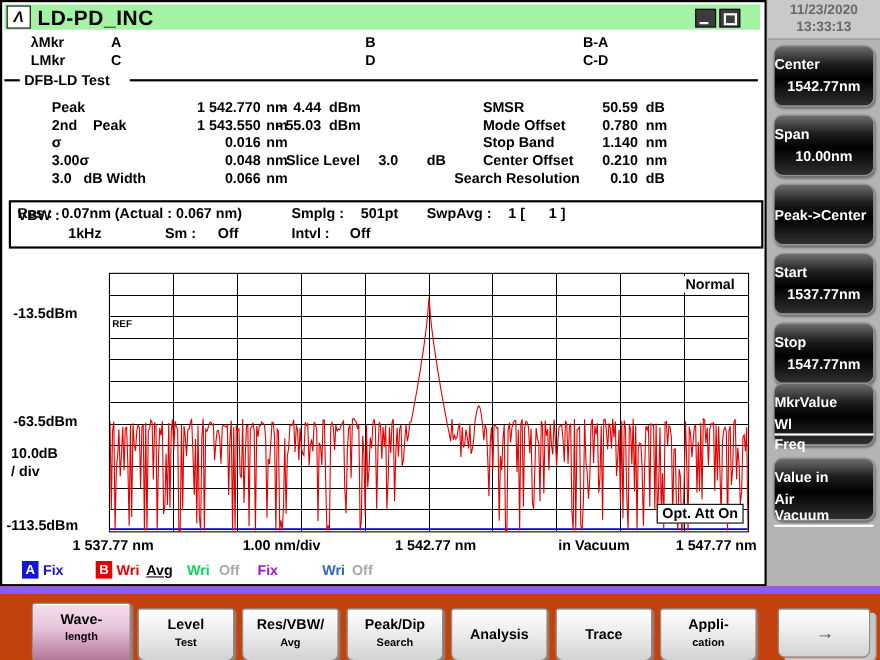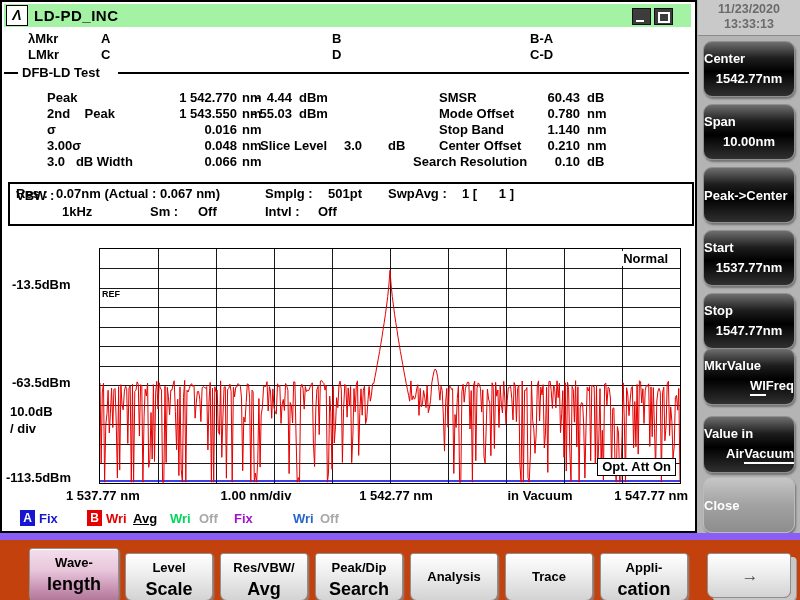--- a/index.html
+++ b/index.html
@@ -4,21 +4,21 @@
 <style>
   html,body{margin:0;padding:0;background:#888;}
   .screen{position:relative;width:800px;height:600px;background:#b4b4b4;overflow:hidden;
           font-family:"Liberation Sans",sans-serif;color:#000;}
   
   .main{position:absolute;left:0;top:0;width:697px;height:533px;background:#fff;
         border:2px solid #000;box-sizing:border-box;}
   .titlebar{position:absolute;left:2px;top:2px;width:687px;height:23px;background:#a4f2a4;}
   .logo{position:absolute;left:2px;top:1px;width:20px;height:19px;background:#fff;border:1px solid #000;
         font-weight:bold;font-size:14px;text-align:center;line-height:19px;font-style:italic;}
-  .title{position:absolute;left:30px;top:3px;font-weight:bold;font-size:15px;letter-spacing:0.5px;}
+  .title{position:absolute;left:30px;top:3px;font-weight:bold;font-size:19px;letter-spacing:0.5px;}
   .win-btn{position:absolute;top:4px;width:17px;height:15px;background:#3c3c3c;border:1px solid #101010;}
   .win-btn.min{right:40px;}
   .win-btn.max{right:18px;}
   .min-glyph{position:absolute;left:3px;bottom:2px;width:8px;height:2px;background:#fff;}
   .max-glyph{position:absolute;left:3px;top:3px;width:8px;height:7px;border:2px solid #fff;}
   .mk{position:absolute;font-weight:bold;font-size:13px;text-align:center;}
   .sepline{position:absolute;height:2px;background:#000;}
   .meas{position:absolute;font-weight:bold;font-size:13px;white-space:pre;}
   .ra{text-align:right;}
   .setbox{position:absolute;left:6px;top:180px;width:682px;height:40px;border:2px solid #000;}
@@ -42,33 +42,33 @@
   .sidebar{position:absolute;left:698px;top:0;width:102px;height:600px;background:#b4b4b4;}
   .dateblock{position:absolute;left:0;top:0;width:102px;height:36px;background:#c9c9c9;
              border-bottom:1px solid #8a8a8a;text-align:center;color:#6b6b6b;font-weight:bold;font-size:12.5px;
              padding-top:2px;box-sizing:border-box;line-height:15px;}
   .skey{position:absolute;left:5px;width:92px;border-radius:9px;color:#fff;
         background:linear-gradient(180deg,#6f6f6f 0%,#1e1e1e 30%,#000 55%,#303030 100%);
         border:1px solid #8f8f8f;box-shadow:1px 2px 2px rgba(60,60,60,.55);box-sizing:border-box;}
   .skey .l1{position:absolute;top:9px;width:100%;font-weight:bold;font-size:13px;}
   .skey .l2{position:absolute;top:29px;width:100%;text-align:center;font-weight:bold;font-size:13px;}
   .skey.single .l1{top:20px;}
-  .skey .opts{position:absolute;top:29px;left:0;width:100%;display:flex;justify-content:flex-end;
-              font-weight:bold;font-size:13px;}
+  .skey .opts{position:absolute;top:29px;left:0;width:100%;display:flex;justify-content:space-between;
+              font-weight:bold;font-size:13px;flex-direction:column;}
   .skey .opt.sel{border-bottom:2px solid #fff;padding-bottom:1px;}
   .skey.gray{background:linear-gradient(180deg,#c6c6c6 0%,#a2a2a2 50%,#8d8d8d 100%);
              border:1px solid #bbb;}
   
   .bottombar{position:absolute;left:0;top:533px;width:800px;height:67px;background:#c2410c;
              border-top:7px solid #8b5cf6;}
   .fkey{position:absolute;top:13px;width:88px;height:48px;border-radius:3px 3px 7px 7px;
         background:linear-gradient(180deg,#fff 0%,#ededed 45%,#d3d3d3 100%);
         border:1px solid #8f8f8f;box-shadow:inset 0 1px 0 #fff,1px 2px 2px #8c8c8c;box-sizing:border-box;}
   .fkey .l1{position:absolute;top:6px;width:100%;text-align:center;font-weight:bold;font-size:13px;}
-  .fkey .l2{position:absolute;top:25px;width:100%;text-align:center;font-weight:bold;font-size:18px;}
+  .fkey .l2{position:absolute;top:25px;width:100%;text-align:center;font-weight:bold;font-size:10px;}
   .fkey.single .l1{top:15px;}
   .fkey.sel{top:8px;height:58px;width:90px;
         background:linear-gradient(180deg,#f4dfec 0%,#e8c6db 38%,#c791b1 72%,#a86c8d 100%);
         border-radius:3px 3px 11px 11px;}
   .fkey.arrow{box-shadow:5px 4px 0 #c8c8c8,6px 5px 0 #9c9c9c;}
   .fkey.arrow .l1{font-size:17px;color:#4a4a4a;top:12px;letter-spacing:-2px;}
 </style>
 </head>
 <body>
 
@@ -121,21 +121,21 @@
     <div class="meas" style="left:240px;top:136px">nm</div>
     <div class="meas" style="left:258px;top:136px">Slice Level</div>
     <div class="meas" style="left:342px;top:136px">3.0</div>
     <div class="meas" style="left:386px;top:136px">dB</div>
 
     <div class="meas" style="left:45px;top:152px">3.0   dB Width</div>
     <div class="meas ra" style="left:140px;top:152px;width:95px">0.066</div>
     <div class="meas" style="left:240px;top:152px">nm</div>
 
     <div class="meas" style="left:437px;top:88px">SMSR</div>
-    <div class="meas ra" style="left:515px;top:88px;width:63px">60.43</div>
+    <div class="meas ra" style="left:515px;top:88px;width:63px">50.59</div>
     <div class="meas" style="left:585px;top:88px">dB</div>
 
     <div class="meas" style="left:437px;top:104px">Mode Offset</div>
     <div class="meas ra" style="left:515px;top:104px;width:63px">0.780</div>
     <div class="meas" style="left:585px;top:104px">nm</div>
 
     <div class="meas" style="left:437px;top:120px">Stop Band</div>
     <div class="meas ra" style="left:515px;top:120px;width:63px">1.140</div>
     <div class="meas" style="left:585px;top:120px">nm</div>
 
@@ -229,33 +229,30 @@
         <span class="opt">Freq</span>
       </div>
     </div>
     <div class="skey" style="top:416px;height:57px">
       <div class="l1">Value in</div>
       <div class="opts">
         <span class="opt">Air</span>
         <span class="opt sel">Vacuum</span>
       </div>
     </div>
-    <div class="skey gray single" style="top:477px;height:56px">
-      <div class="l1">Close</div>
-    </div>
   </div>
 
   <div class="bottombar">
     <div class="fkey sel" style="left:29px">
       <div class="l1">Wave-</div>
       <div class="l2">length</div>
     </div>
     <div class="fkey" style="left:125px">
       <div class="l1">Level</div>
-      <div class="l2">Scale</div>
+      <div class="l2">Test</div>
     </div>
     <div class="fkey" style="left:220px">
       <div class="l1">Res/VBW/</div>
       <div class="l2">Avg</div>
     </div>
     <div class="fkey" style="left:315px">
       <div class="l1">Peak/Dip</div>
       <div class="l2">Search</div>
     </div>
     <div class="fkey single" style="left:410px">

